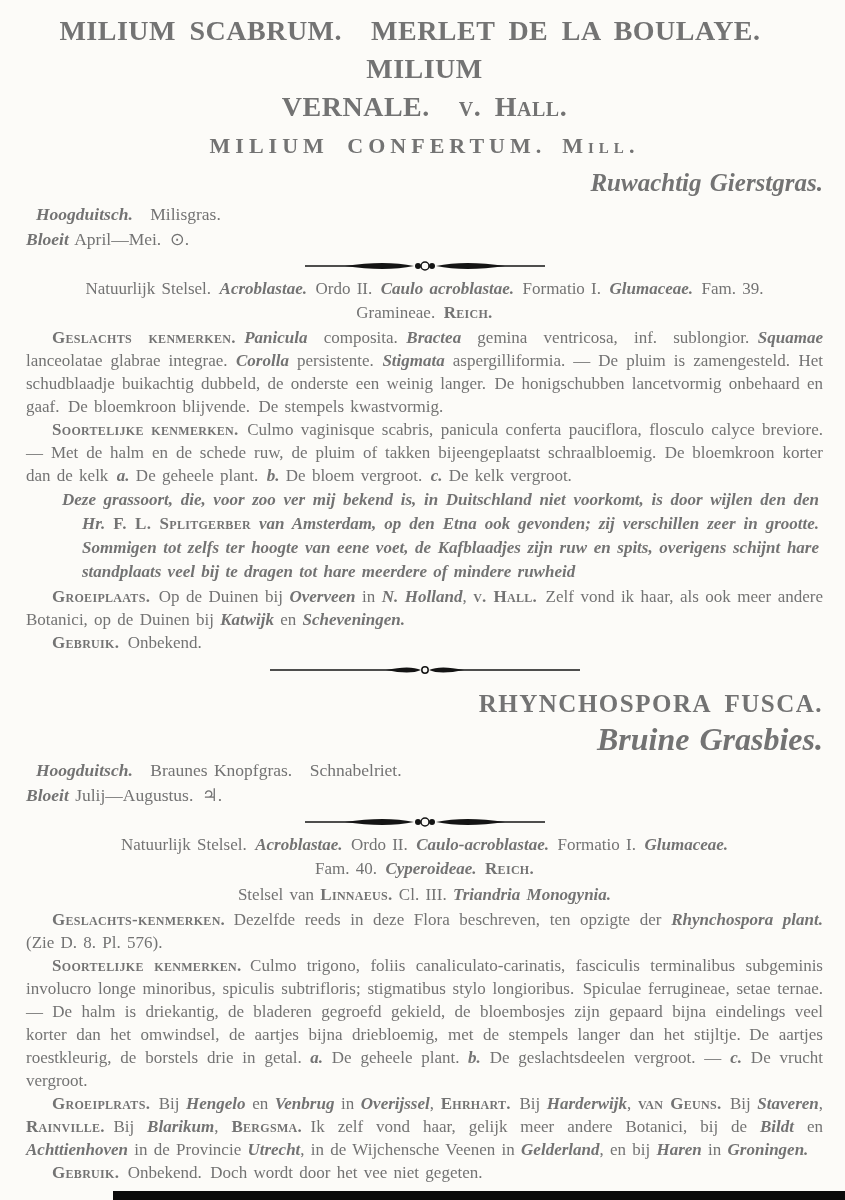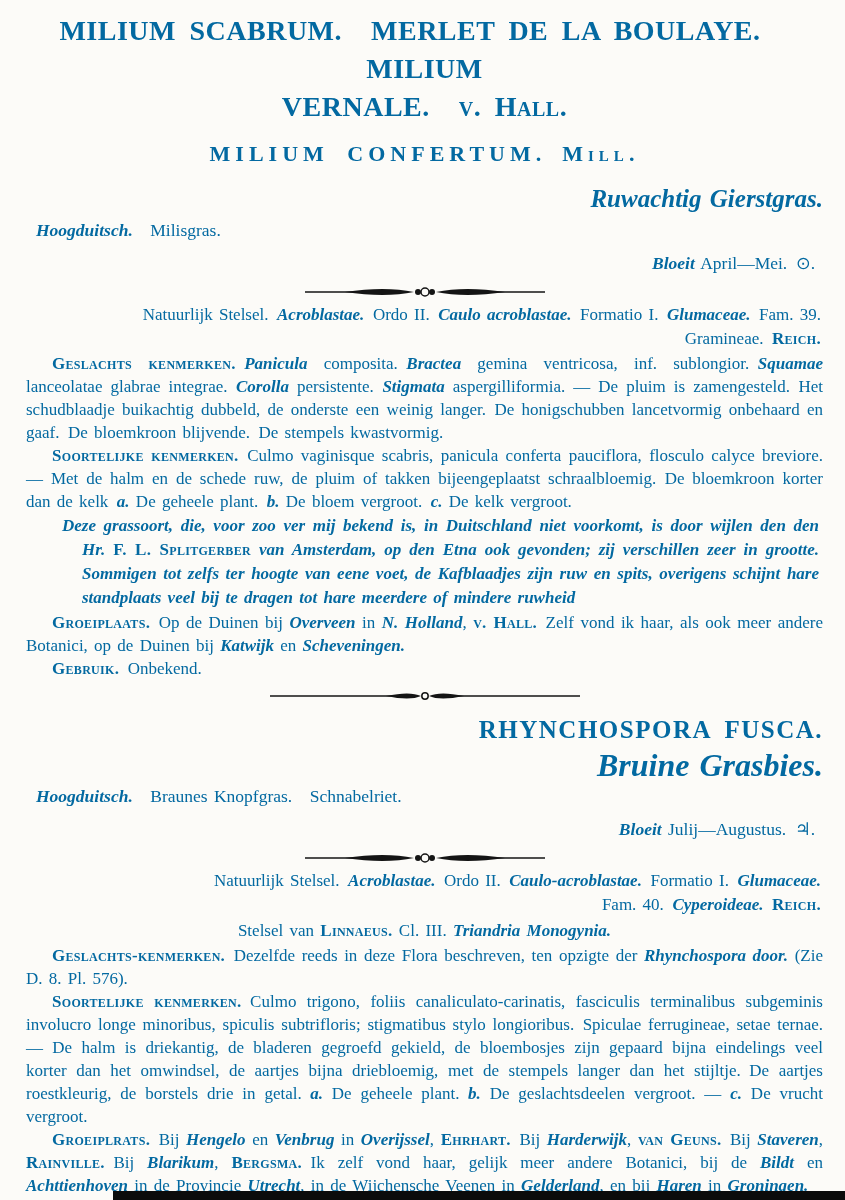--- a/index.html
+++ b/index.html
@@ -1,20 +1,20 @@
 <!DOCTYPE html>
 <html><head>
 <meta charset="utf-8">
 <style>
   html,body{margin:0;padding:0;background:#ffffff;}
   .page{
     position:relative;
     width:845px;height:1200px;
     background:#fcfbf8;
-    color:#0369a1;
+    color:#737373;
     font-family:"Liberation Serif","DejaVu Serif",serif;
     font-size:17px;
     line-height:23px;
     overflow:hidden;
     box-sizing:border-box;
     padding:12px 22px 0 26px;
     word-spacing:2px;
   }
   
   .s-n{}
@@ -22,29 +22,29 @@
   .s-sc{font-variant:small-caps;}
   .s-scb{font-variant:small-caps;font-weight:700;letter-spacing:.3px;font-family:Liberation Serif, serif;}
   .s-sym{font-family:"DejaVu Sans","DejaVu Serif",sans-serif;}
 
   .title1{
     text-align:center;font-weight:700;font-size:28px;line-height:38px;
     letter-spacing:.5px;margin:0;word-spacing:6px;
   }
   .title3{
     text-align:center;font-weight:700;font-size:22px;line-height:32px;
-    letter-spacing:5px;margin:12px;word-spacing:8px;
+    letter-spacing:5px;margin:4px;word-spacing:8px;
   }
   .dutchname{
     text-align:right;font-weight:700;font-style:italic;font-size:25px;line-height:34px;margin:0;
   }
   .hoogline{font-size:17.5px;line-height:24px;margin:2px 0 0 10px;}
-  .bloeitline{text-align:right;font-size:17.5px;line-height:26px;margin:8px;}
+  .bloeitline{text-align:left;font-size:17.5px;line-height:26px;margin:0;}
   .orn{text-align:center;line-height:10px;margin:6px 0 4px 0;}
-  .natline{text-align:right;font-size:17px;line-height:22px;margin:2px;}
+  .natline{text-align:center;font-size:17px;line-height:22px;margin:2px;}
   .linnline{text-align:center;font-size:17px;line-height:25px;margin:2px 0 1px 0;}
   .para{margin:0;text-align:justify;text-indent:26px;}
   .notepara{
     margin:1px 4px 1px 56px;text-indent:-20px;text-align:justify;
     font-size:17px;line-height:24px;
   }
   .title2{
     text-align:right;font-weight:700;font-size:25px;line-height:36px;
     letter-spacing:1.5px;margin:10px 0 0 0;word-spacing:6px;
   }
@@ -115,20 +115,20 @@
         <circle cx="118" cy="8" r="3" fill="#141414"></circle>
         <circle cx="125" cy="8" r="4" fill="none" stroke="#141414" stroke-width="1.5"></circle>
         <circle cx="132" cy="8" r="3" fill="#141414"></circle>
       </svg>
     </div>
 
     <div class="natline"><span class="s-n">Natuurlijk Stelsel. </span><span class="s-bi">Acroblastae.</span><span class="s-n"> Ordo II. </span><span class="s-bi">Caulo-acroblastae.</span><span class="s-n"> Formatio I. </span><span class="s-bi">Glumaceae.</span></div>
     <div class="natline"><span class="s-n">Fam. 40. </span><span class="s-bi">Cyperoideae.</span><span class="s-n"> </span><span class="s-scb">Reich.</span></div>
     <div class="linnline"><span class="s-n">Stelsel van </span><span class="s-scb">Linnaeus.</span><span class="s-n"> Cl. III. </span><span class="s-bi">Triandria Monogynia.</span></div>
 
-    <p class="para"><span class="s-scb">Geslachts-kenmerken.</span><span class="s-n"> Dezelfde reeds in deze Flora beschreven, ten opzigte der </span><span class="s-bi">Rhynchospora door.</span><span class="s-n"> (Zie D. 8. Pl. 576).</span></p>
+    <p class="para"><span class="s-scb">Geslachts-kenmerken.</span><span class="s-n"> Dezelfde reeds in deze Flora beschreven, ten opzigte der </span><span class="s-bi">Rhynchospora plant.</span><span class="s-n"> (Zie D. 8. Pl. 576).</span></p>
     <p class="para"><span class="s-scb">Soortelijke kenmerken.</span><span class="s-n"> Culmo trigono, foliis canaliculato-carinatis, fasciculis terminalibus subgeminis involucro longe minoribus, spiculis subtrifloris; stigmatibus stylo longioribus. Spiculae ferrugineae, setae ternae. — De halm is driekantig, de bladeren gegroefd gekield, de bloembosjes zijn gepaard bijna eindelings veel korter dan het omwindsel, de aartjes bijna driebloemig, met de stempels langer dan het stijltje. De aartjes roestkleurig, de borstels drie in getal. </span><span class="s-bi">a.</span><span class="s-n"> De geheele plant. </span><span class="s-bi">b.</span><span class="s-n"> De geslachtsdeelen vergroot. — </span><span class="s-bi">c.</span><span class="s-n"> De vrucht vergroot.</span></p>
     <p class="para"><span class="s-scb">Groeiplrats.</span><span class="s-n"> Bij </span><span class="s-bi">Hengelo</span><span class="s-n"> en </span><span class="s-bi">Venbrug</span><span class="s-n"> in </span><span class="s-bi">Overijssel</span><span class="s-n">, </span><span class="s-scb">Ehrhart.</span><span class="s-n"> Bij </span><span class="s-bi">Harderwijk</span><span class="s-n">, </span><span class="s-scb">van Geuns.</span><span class="s-n"> Bij </span><span class="s-bi">Staveren</span><span class="s-n">, </span><span class="s-scb">Rainville.</span><span class="s-n"> Bij </span><span class="s-bi">Blarikum</span><span class="s-n">, </span><span class="s-scb">Bergsma.</span><span class="s-n"> Ik zelf vond haar, gelijk meer andere Botanici, bij de </span><span class="s-bi">Bildt</span><span class="s-n"> en </span><span class="s-bi">Achttienhoven</span><span class="s-n"> in de Provincie </span><span class="s-bi">Utrecht</span><span class="s-n">, in de Wijchensche Veenen in </span><span class="s-bi">Gelderland</span><span class="s-n">, en bij </span><span class="s-bi">Haren</span><span class="s-n"> in </span><span class="s-bi">Groningen.</span></p>
     <p class="para"><span class="s-scb">Gebruik.</span><span class="s-n"> Onbekend. Doch wordt door het vee niet gegeten.</span></p>
   </section>
 
   <div class="bottom-bar"></div>
 </div>
 
 </body></html>

